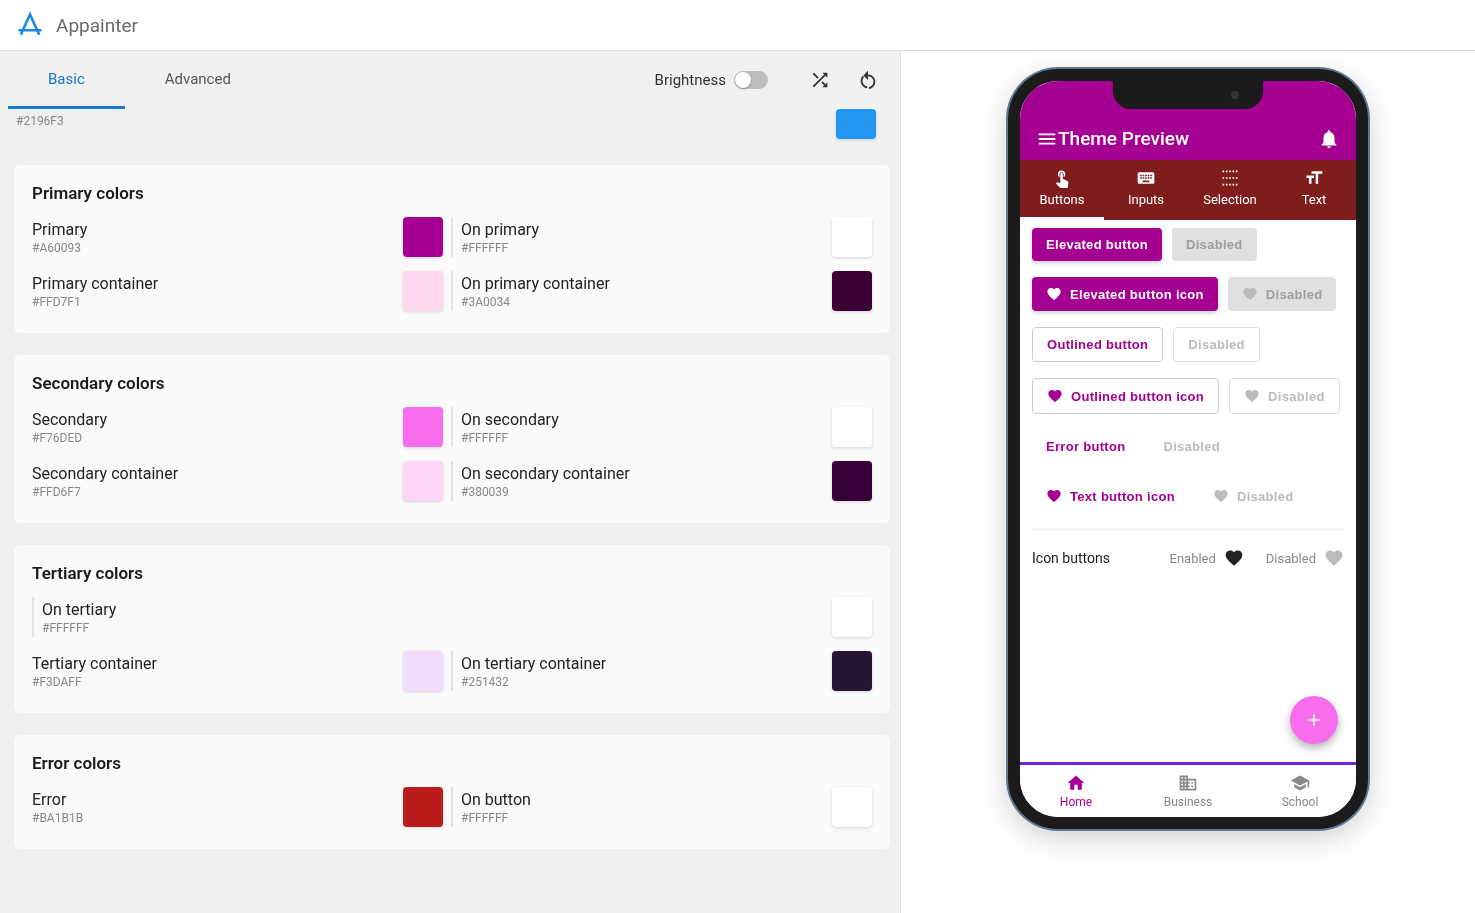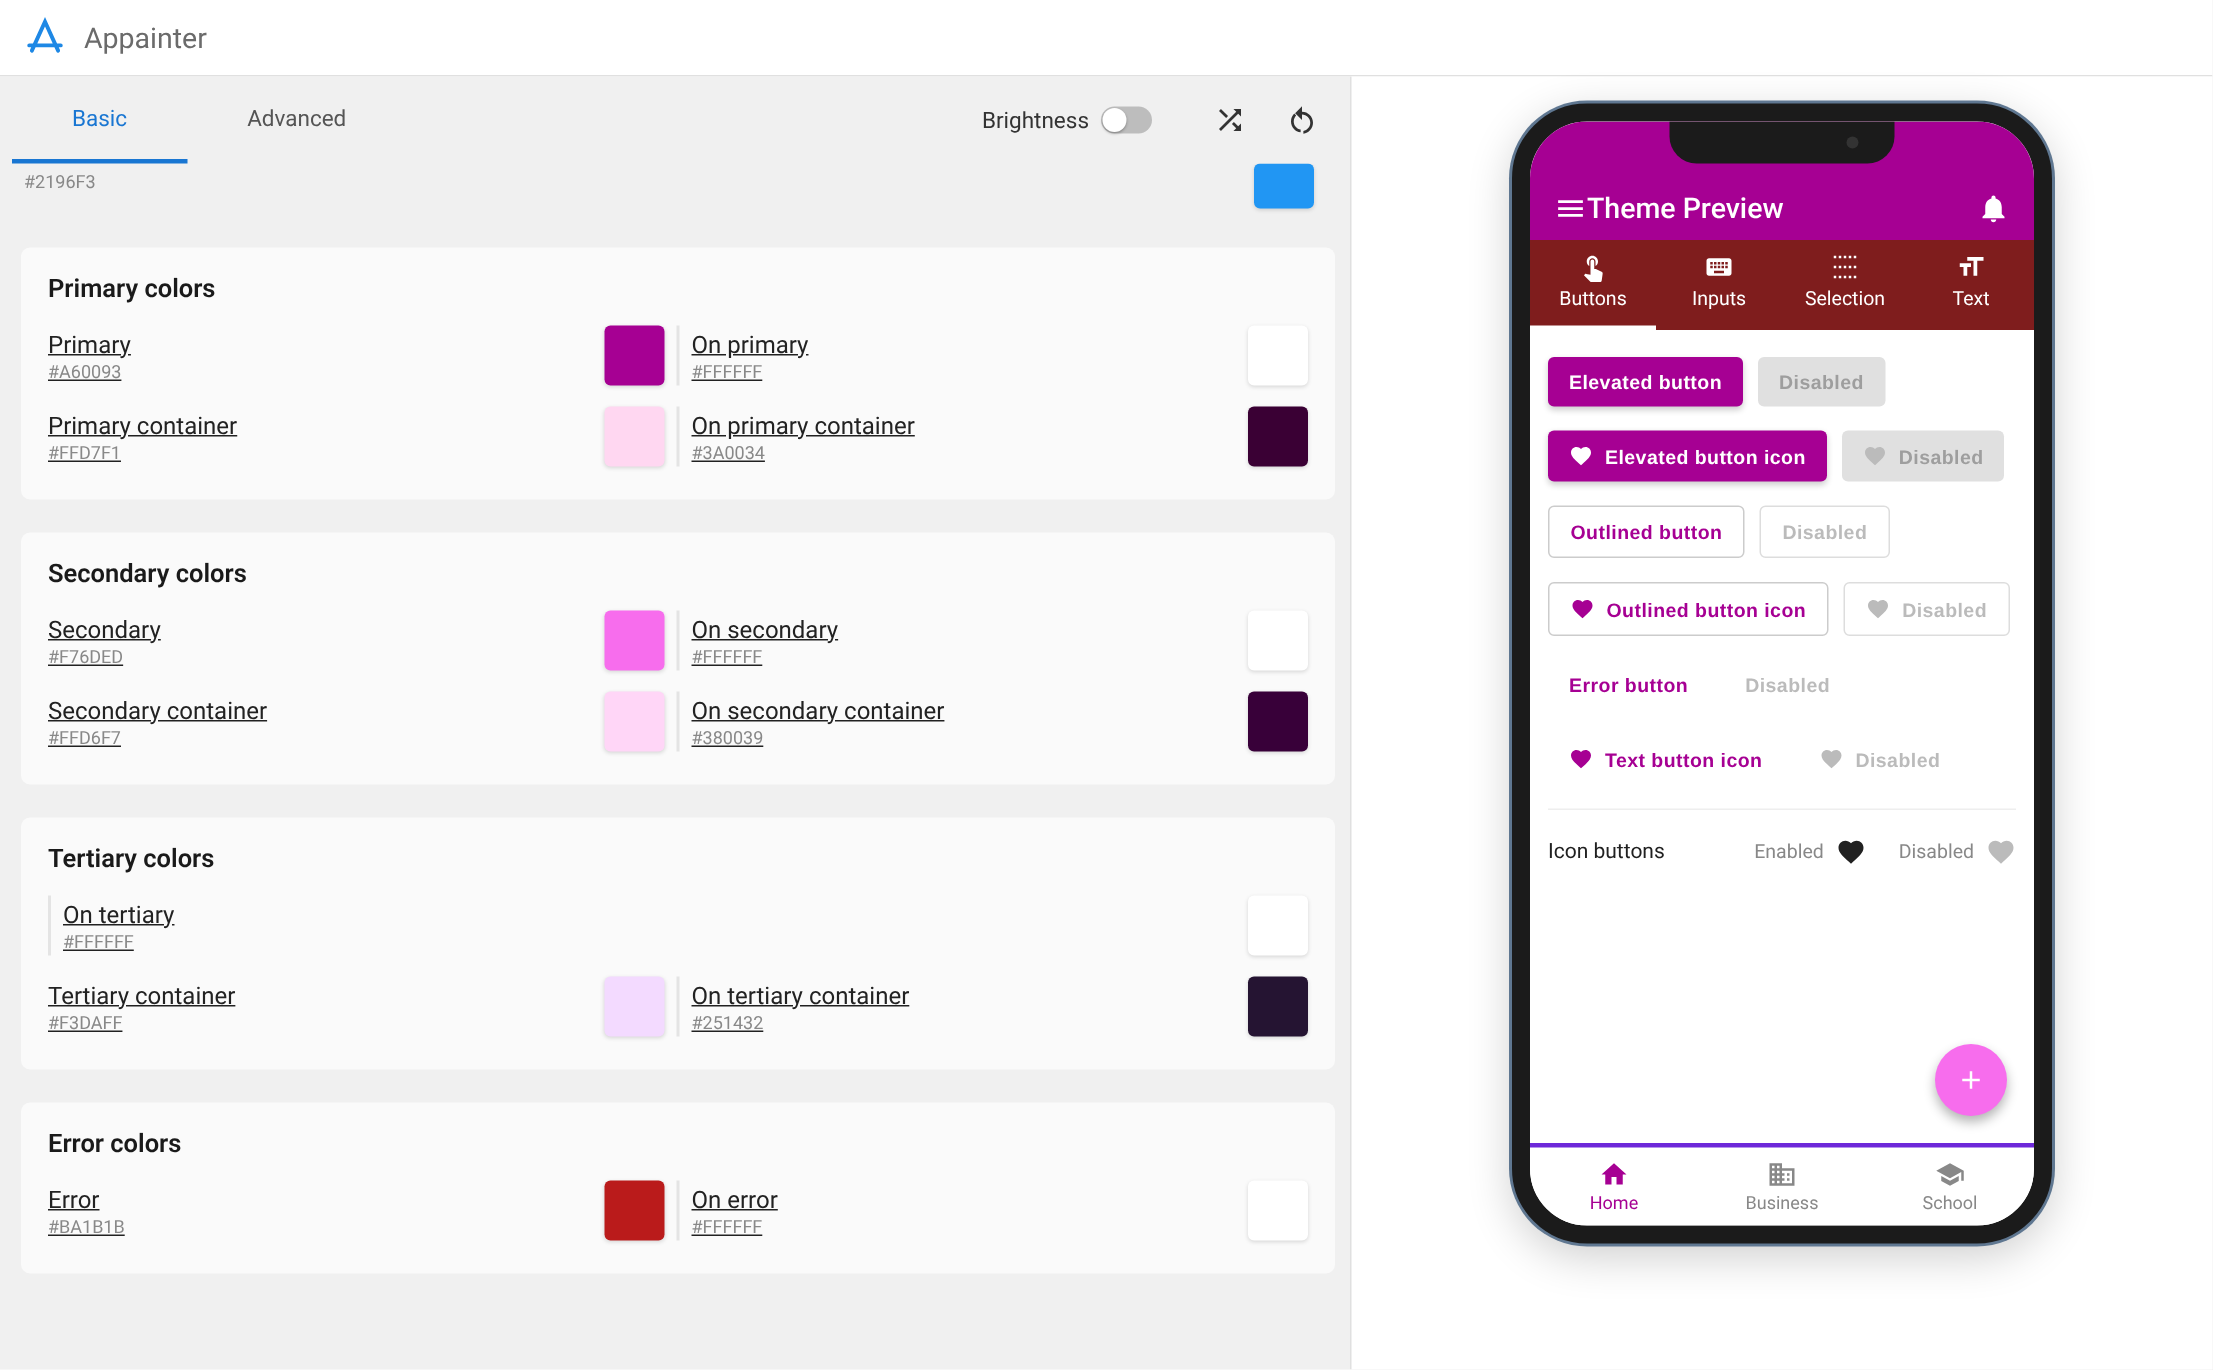--- a/index.html
+++ b/index.html
@@ -131,21 +131,21 @@
   gap: 8px;
   margin-bottom: 14px;
 }
 .color-row:last-child { margin-bottom: 0; }
 .color-cell {
   flex: 1;
   display: flex;
   justify-content: space-between;
   align-items: center;
 }
-.color-info { flex: 1; text-decoration: underline; }
+.color-info { flex: 1; }
 .color-name { font-size: 16px; color: #222; }
 .color-hex { font-size: 12px; color: #888; margin-top: 2px; }
 .swatch {
   width: 40px;
   height: 40px;
   border-radius: 4px;
   box-shadow: 0 1px 3px rgba(0,0,0,0.15);
   margin-left: 8px;
 }
 .divider {
@@ -226,21 +226,21 @@
   padding: 8px 4px 10px 4px;
   color: #fff;
   font-size: 13px;
   border-bottom: 3px solid transparent;
   cursor: pointer;
 }
 .phone-tab.active { border-bottom-color: #fff; }
 .phone-tab svg { width: 20px; height: 20px; fill: #fff; margin-bottom: 4px; display: block; margin-left: auto; margin-right: auto;}
 .phone-content {
   flex: 1;
-  padding: 18px 12px;
+  padding: 8px 12px;
   overflow: hidden;
   position: relative;
 }
 .btn-row { display: flex; gap: 10px; margin-bottom: 16px; flex-wrap: wrap; }
 .btn {
   padding: 9px 14px;
   border-radius: 4px;
   font-size: 13px;
   font-weight: 600;
   letter-spacing: 0.3px;
@@ -459,21 +459,21 @@
               <div class="color-cell">
                 <div class="color-info">
                   <div class="color-name">Error</div>
                   <div class="color-hex">#BA1B1B</div>
                 </div>
                 <div class="swatch" style="background: rgb(186, 27, 27);"></div>
               </div>
               <div class="divider"></div>
               <div class="color-cell">
                 <div class="color-info">
-                  <div class="color-name">On error</div>
+                  <div class="color-name">On button</div>
                   <div class="color-hex">#FFFFFF</div>
                 </div>
                 <div class="swatch" style="background: rgb(255, 255, 255);"></div>
               </div>
             </div>
           </div>
         </div>
     </div>
   </div>
 

